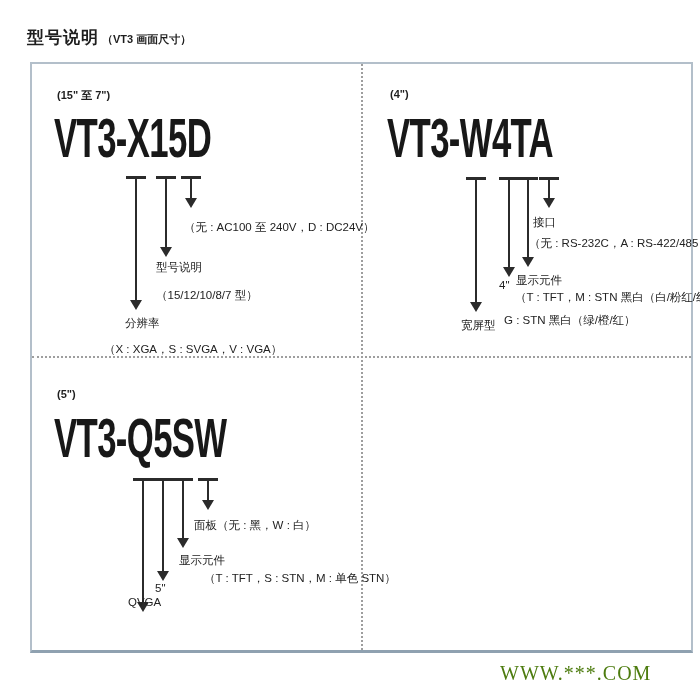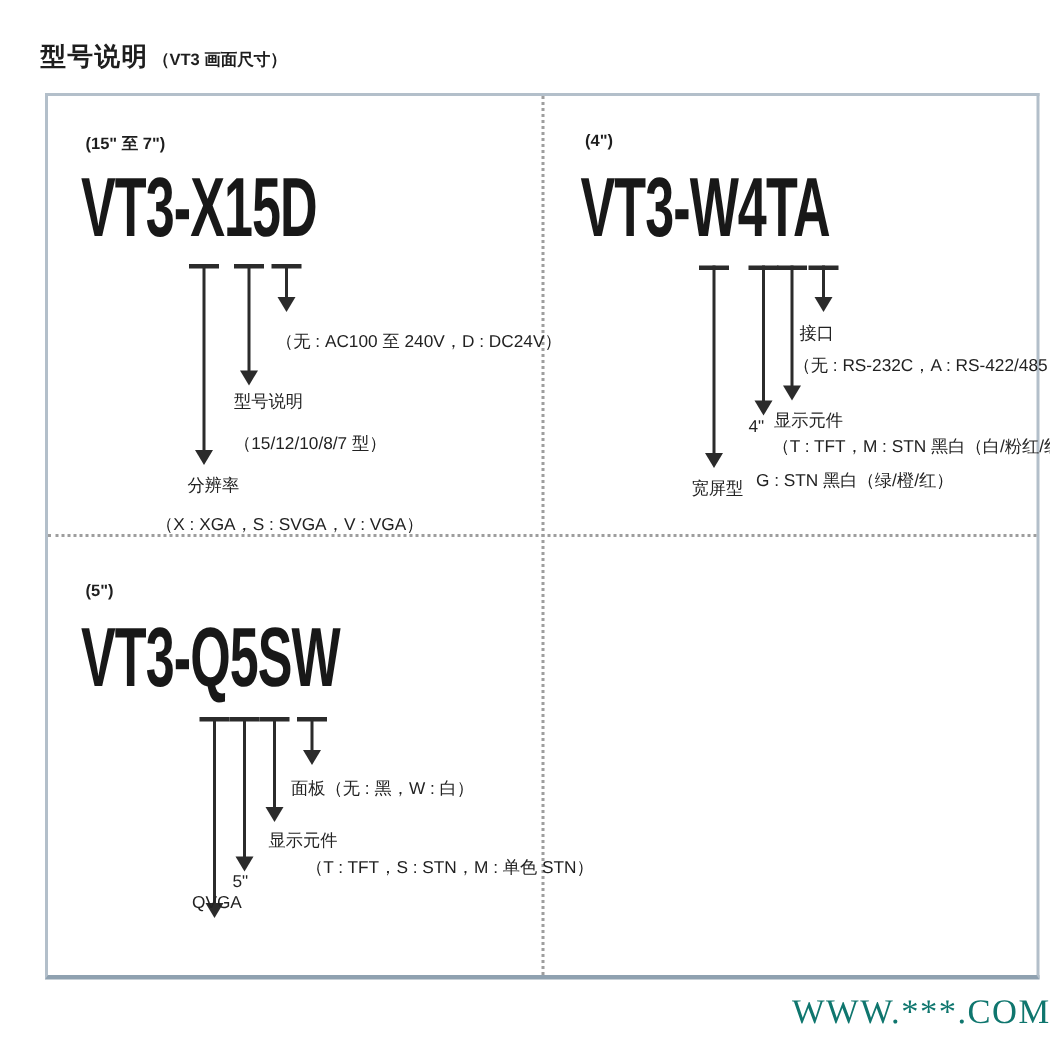--- a/index.html
+++ b/index.html
@@ -30,22 +30,22 @@
   .leader{position:absolute;width:20px;}
   .leader .bar{position:absolute;top:0;left:0;width:20px;height:3px;background:#2b2b2b;}
   .leader .stem{position:absolute;top:0;left:9px;width:2px;height:100%;background:#2b2b2b;}
   .leader .head{
     position:absolute;bottom:-9px;left:4px;width:0;height:0;
     border-left:6px solid transparent;border-right:6px solid transparent;
     border-top:10px solid #2b2b2b;
   }
   .lbl{font-size:11.5px;font-weight:normal;white-space:nowrap;color:#222;}
   .watermark{
-    left:528px;top:662px;font-family:"Liberation Serif","DejaVu Serif",serif;
-    font-size:23px;letter-spacing:1px;color:#0f766e;white-space:nowrap;
+    left:500px;top:662px;font-family:"Liberation Serif","DejaVu Serif",serif;
+    font-size:20px;letter-spacing:1px;color:#4d7c0f;white-space:nowrap;
   }
 </style>
 </head>
 <body>
 
 <div class="abs page-title">
   <span class="main">型号说明</span>
   <span class="sub">（VT3 画面尺寸）</span>
 </div>
 

